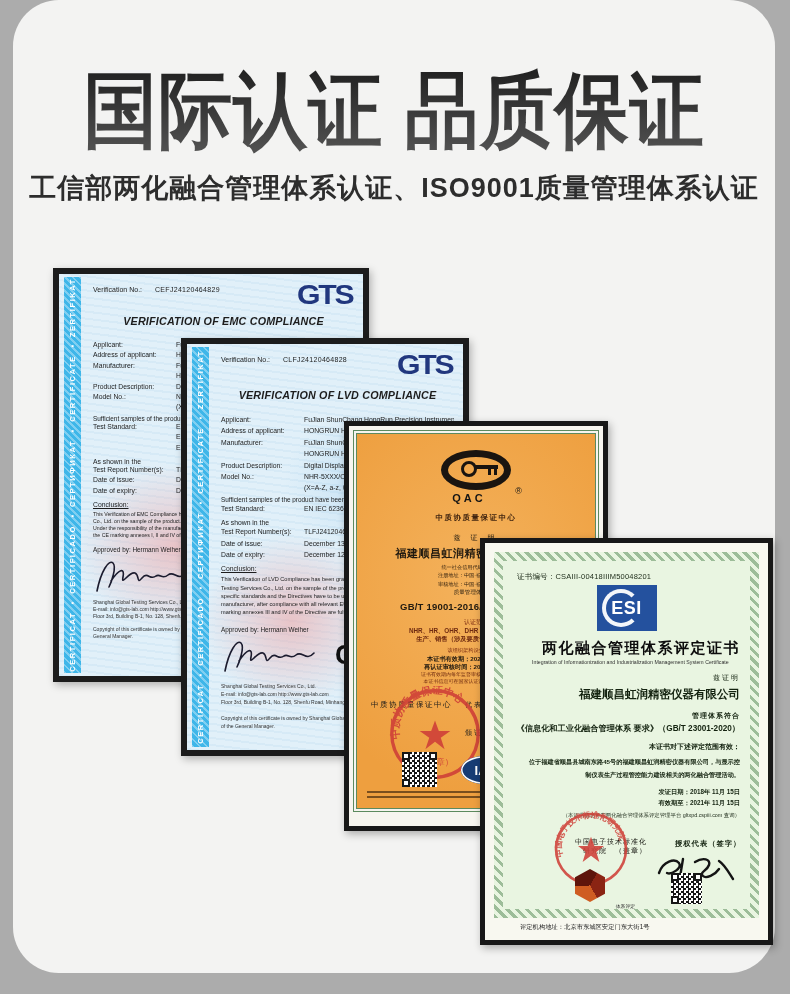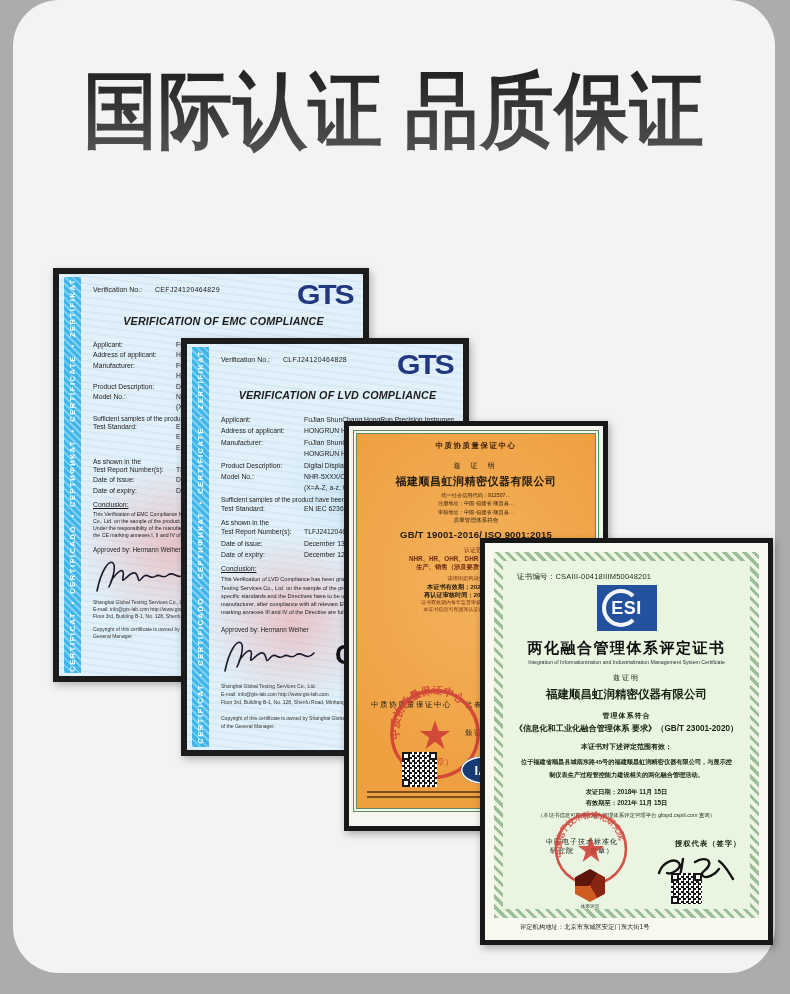--- a/index.html
+++ b/index.html
@@ -98,21 +98,21 @@
   .qms-qr{left:45px;top:318px;width:35px;height:35px;}
   .qcap{position:absolute;left:10px;top:357px;width:128px;}
   .qcap i{display:block;height:2.4px;background:rgba(60,35,10,.65);margin-bottom:2.6px;}
   .iaf{position:absolute;left:104px;top:322px;width:48px;height:28px;border-radius:50%;background:#173c74;
        color:#fff;display:flex;align-items:center;justify-content:center;font-size:13px;font-weight:900;
        box-shadow:inset 0 0 0 1.5px #fff, inset 0 0 0 4px #173c74;}
 
   
   .iims{position:absolute;left:467px;top:538px;width:293px;height:407px;z-index:4;box-sizing:border-box;
         border:5px solid #181818;background:#f8f8f0;padding:9px 9px 0;box-shadow:2px 3px 8px rgba(0,0,0,.3);}
-  .iims-body{position:relative;height:366px;box-sizing:border-box;background:#e9f5e1;text-align:center;color:#13220f;
+  .iims-body{position:relative;height:366px;box-sizing:border-box;background:#e9f5e1;text-align:right;color:#13220f;
              border:9px solid;border-image:repeating-linear-gradient(45deg,#9dbd99 0 3px,#e9f5e1 3px 7px) 9;
              padding:0 10px;overflow:hidden;}
   .icertno{position:absolute;left:14px;top:11px;font-size:7.5px;color:#1c2a18;letter-spacing:.2px;}
   .esi{position:relative;width:60px;height:46px;margin:24px auto 0;background:#24519e;
        display:flex;align-items:center;justify-content:center;}
   .esi-ring{position:absolute;left:5px;top:4px;width:30px;height:30px;border:4px solid rgba(255,255,255,.95);
             border-radius:50%;border-right-color:transparent;}
   .esi span{position:relative;color:#fff;font-size:18px;font-weight:900;letter-spacing:.5px;}
   .ititle{margin-top:8px;font-size:15px;font-weight:900;letter-spacing:1.5px;color:#0d0d0d;}
   .isub{margin-top:1px;font-size:5.8px;color:#2f2f2f;white-space:nowrap;transform:scaleX(.9);}
@@ -137,20 +137,21 @@
   .ifooter{margin-top:5px;padding-left:26px;font-size:6.3px;color:#222;text-align:left;}
 
   svg text{font-family:"Liberation Sans","DejaVu Sans",sans-serif;}
 </style>
 </head>
 <body>
 
 <div class="canvas">
   <div class="card">
     <h1 class="heading">国际认证 品质保证</h1>
+    <div class="sub sub1">工信部两化融合管理体系认证、ISO9001质量管理体系认证</div>
 
     <section class="gts gts-emc">
       <div class="gts-band">
         <span>CERTIFICAT ▪ CERTIFICADO ▪ СЕРТИФИКАТ ▪ CERTIFICATE ▪ ZERTIFIKAT</span>
       </div>
       <div class="gts-content">
         <div class="verif">
           <span class="vl">Verification No.:</span>
           <span class="vv">CEFJ24120464829</span>
         </div>
@@ -302,20 +303,29 @@
           <div>Shanghai Global Testing Services Co., Ltd.</div>
           <div>E-mail: info@gts-lab.com   http://www.gts-lab.com</div>
           <div>Floor 3rd, Building B-1, No. 128, Shenfu Road, Minhang District, Shanghai, China</div>
         </div>
         <div class="gcopy">Copyright of this certificate is owned by Shanghai Global Testing Services and with the prior approval of the General Manager.</div>
       </div>
     </section>
 
     <section class="qms">
       <div class="qms-green">
+        <div class="qac">
+          <i class="qac-ellipse"></i>
+          <i class="qac-bow"></i>
+          <i class="qac-stem"></i>
+          <i class="qac-t1"></i>
+          <i class="qac-t2"></i>
+          <div class="qac-text">QAC</div>
+          <span class="qac-r">®</span>
+        </div>
         <div class="qorg">中质协质量保证中心</div>
         <div class="qproof">兹 证 明</div>
         <div class="qcompany">福建顺昌虹润精密仪器有限公司</div>
         <div class="qtiny">统一社会信用代码：913507…</div>
         <div class="qtiny">注册地址：中国·福建省·顺昌县…</div>
         <div class="qtiny">审核地址：中国·福建省·顺昌县…</div>
         <div class="qconform">质量管理体系符合</div>
         <div class="qstd">GB/T 19001-2016/ ISO 9001:2015</div>
         <div class="qscopelab">认证范围</div>
         <div class="qscope">NHR、HR、OHR、DHR 系列工业自动化仪表的</div>

